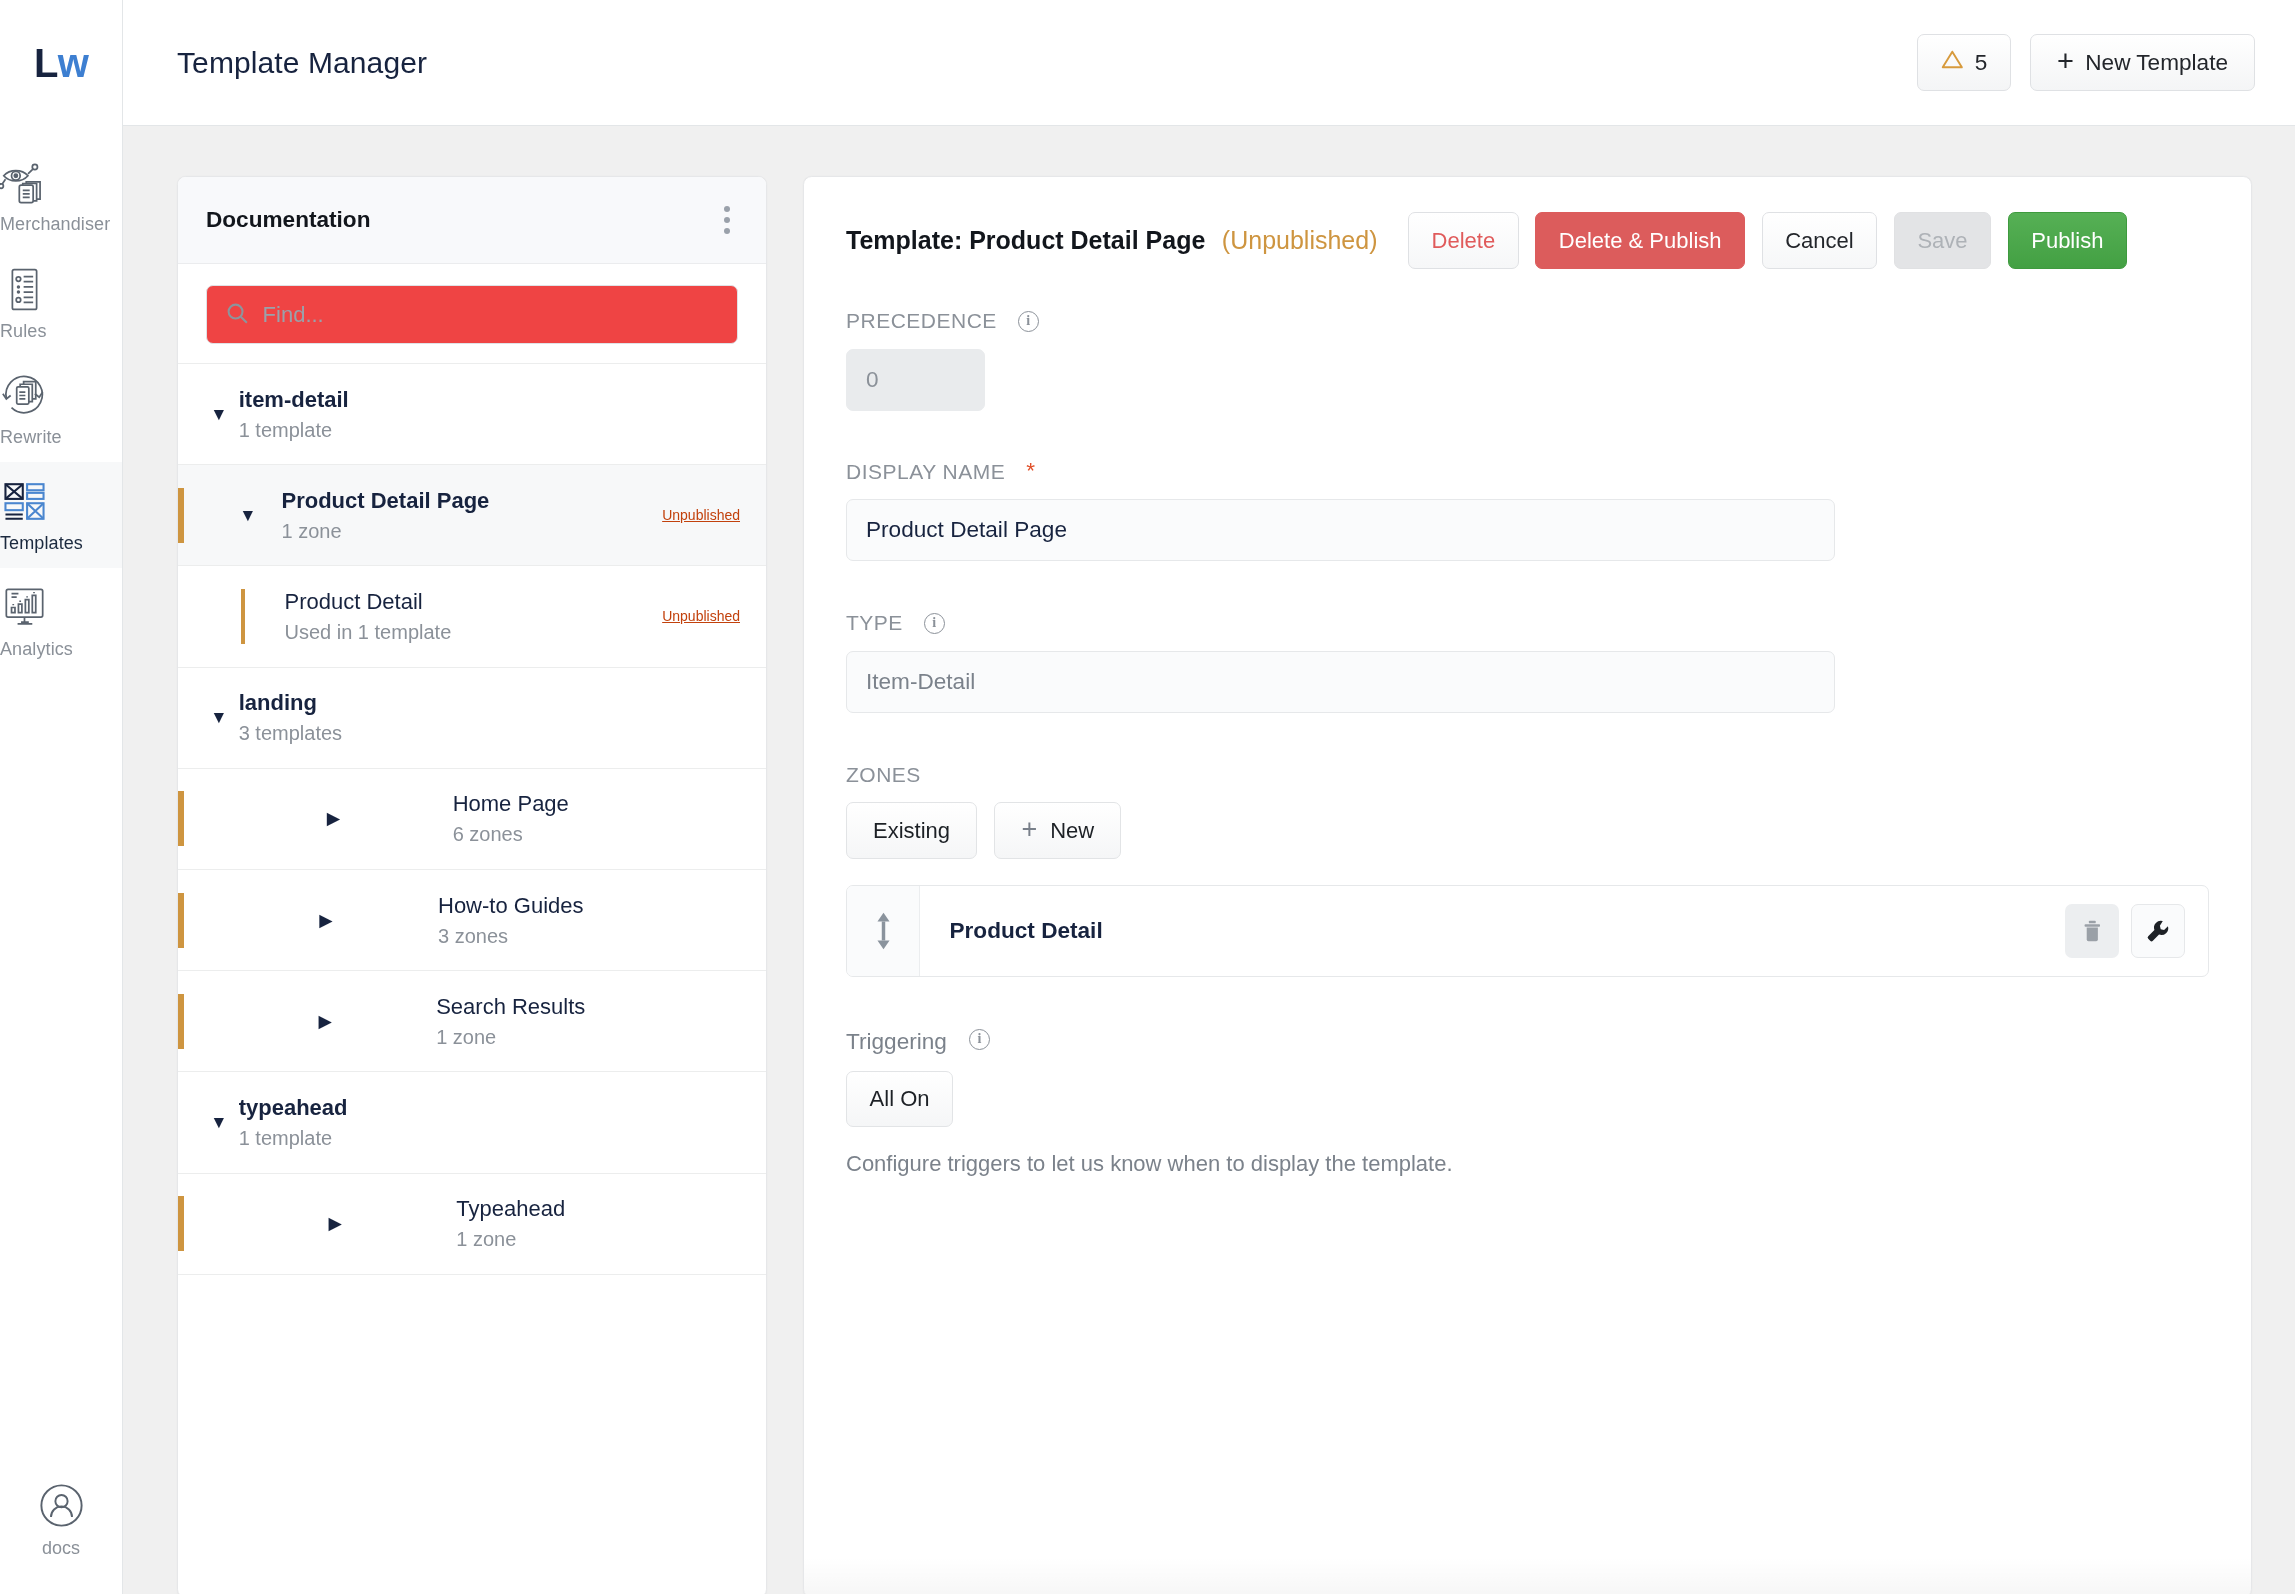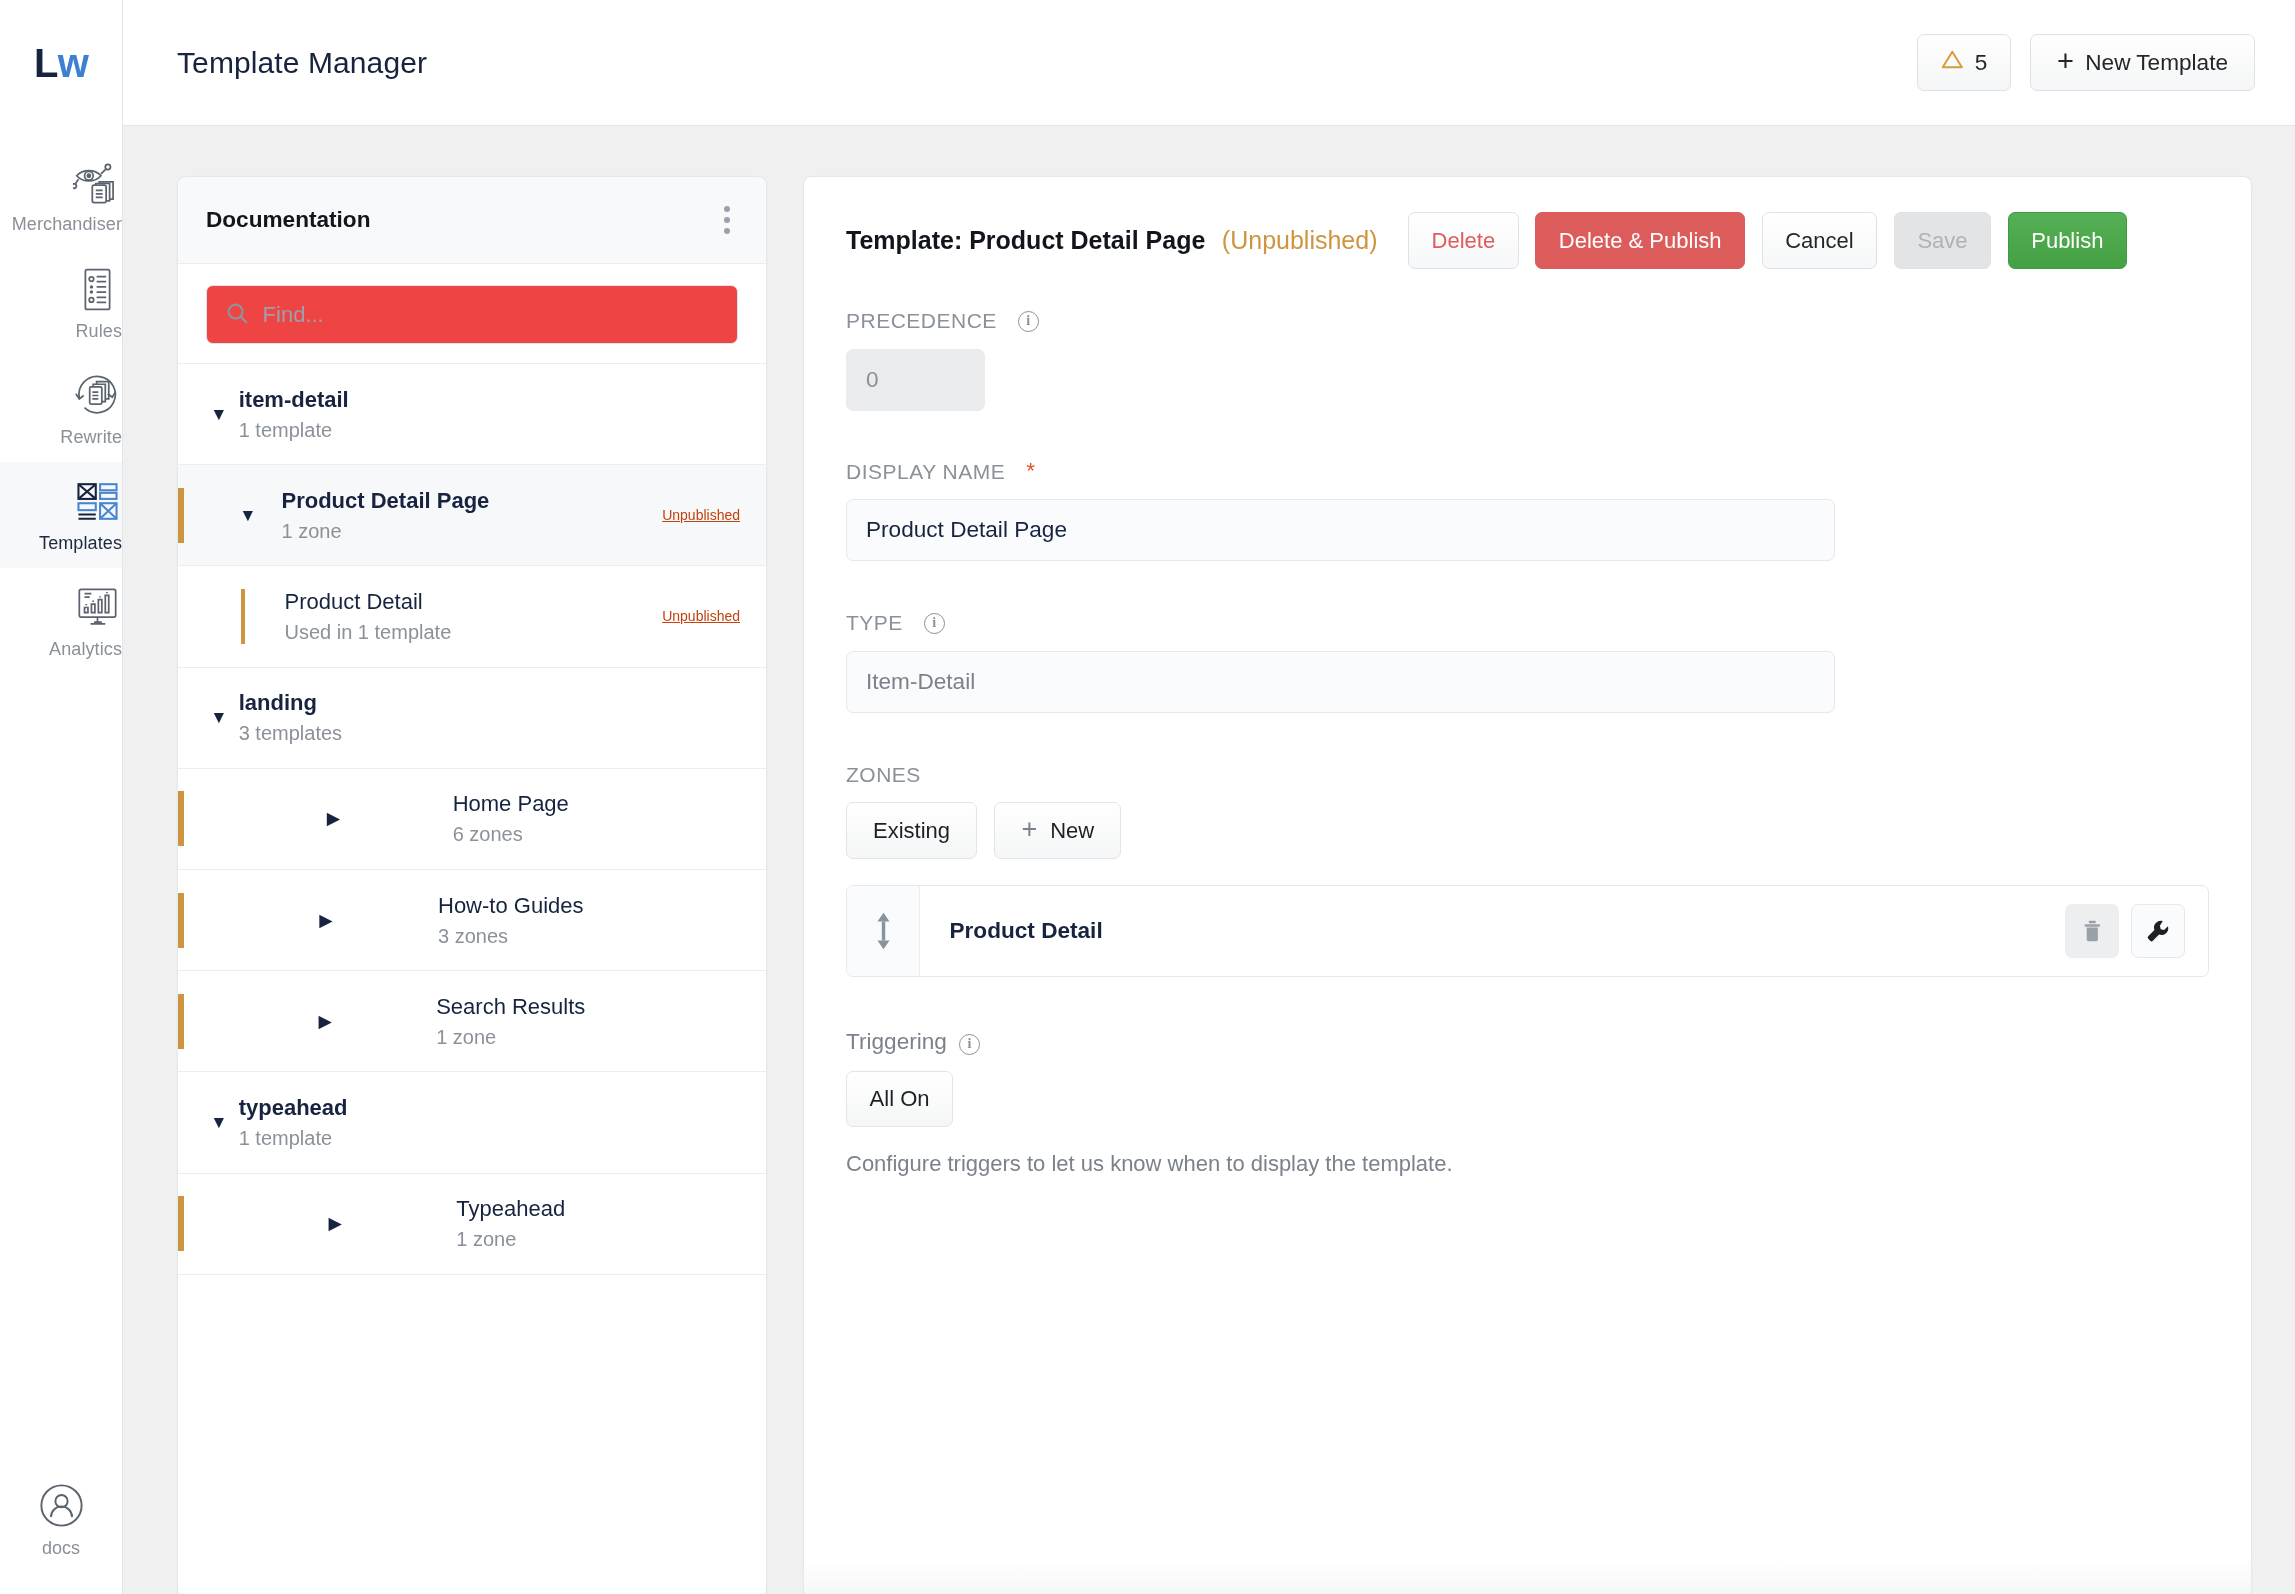--- a/index.html
+++ b/index.html
@@ -22,21 +22,21 @@
   .rail-logo {
     height: 126px; width: 100%;
     display: flex; align-items: center; justify-content: center;
     font-size: 40px; font-weight: 700; letter-spacing: -0.9px;
   }
   .logo-l { color: #17233f; }
   .logo-w { color: #3d7fd1; }
   .rail-items { width: 100%; padding-top: 17.4px; }
   .rail-item {
     width: 100%; padding: 17.4px 0 14px 0;
-    display: flex; flex-direction: column; align-items: flex-end; gap: 8.7px;
+    display: flex; flex-direction: column; align-items: flex-start; gap: 8.7px;
     cursor: pointer;
   }
   .rail-item.active { background: #f7f8f9; }
   .rail-item .ri-label {
     font-size: 18px; color: #8a9098; letter-spacing: 0.1px;
   }
   .rail-item.active .ri-label { color: #1c2a3f; }
   .rail-icon { width: 49px; height: 45px; display: block; }
   .rail-spacer { flex: 1 1 auto; }
   .rail-bottom {
@@ -240,21 +240,21 @@
   .zr-name { flex: 1 1 auto; display: flex; align-items: center; padding-left: 29.5px;
              font-size: 22.6px; font-weight: 700; color: #17233f; min-width: 0;}
   .zr-actions { display: flex; align-items: center; gap: 12px; padding-right: 22.6px; }
   .ico-btn {
     width: 54px; height: 54px; border-radius: 7px;
     display: flex; align-items: center; justify-content: center; cursor: pointer;
   }
   .ico-btn.flat { background: #eceef0; }
   .ico-btn.outline { background: #fafbfc; border: 0.9px solid #e6e8ea; }
 
-  .trig-label { font-size: 22.6px; color: #7b828b; display: flex; align-items: flex-end; gap: 12px;}
+  .trig-label { font-size: 22.6px; color: #7b828b; display: flex; align-items: flex-start; gap: 22px;}
   .allon {
     margin-top: 15.6px; height: 56px; padding: 0 22.6px; border-radius: 7px;
     border: 0.9px solid #e2e4e6; background: linear-gradient(#ffffff,#f5f6f7);
     font-size: 22px; color: #1d2126; display: inline-flex; align-items: center;
     cursor: pointer;
   }
   .trig-help { margin-top: 24px; font-size: 22px; color: #7b828b; }
 
   .bottom-fade {
     position: absolute; left: 0; right: 0; bottom: 0; height: 40px;

